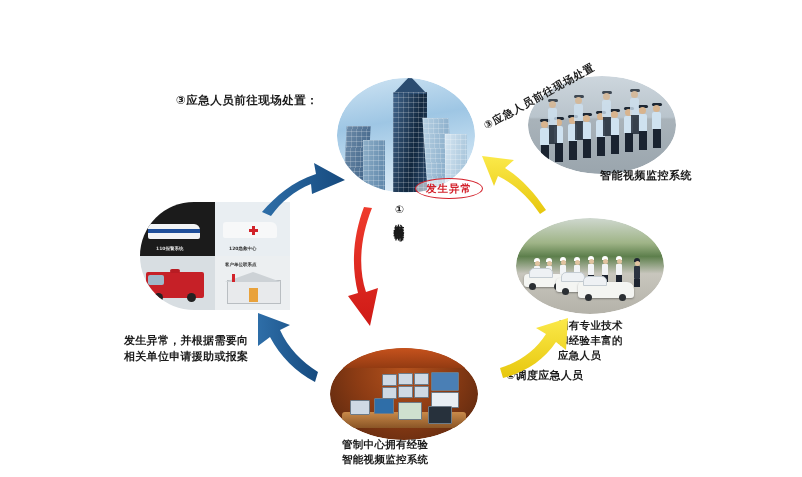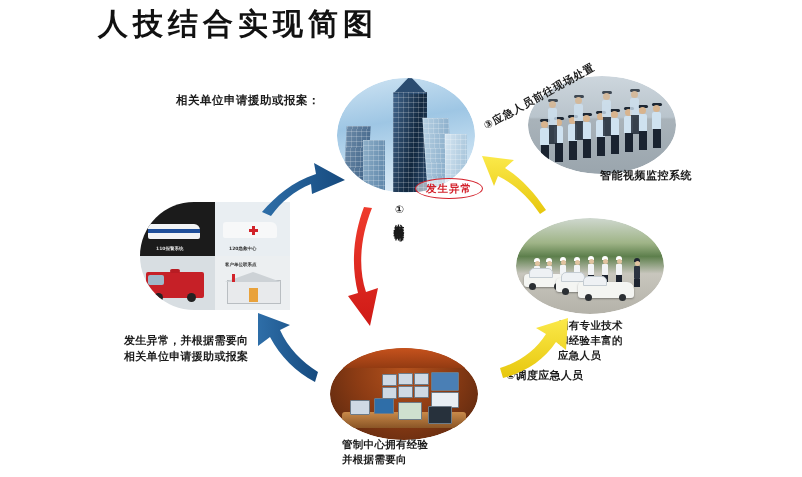--- a/index.html
+++ b/index.html
@@ -136,23 +136,22 @@
   .tent{position:absolute;}
 
   
   svg.arrows{position:absolute;left:0;top:0;width:802px;height:477px;pointer-events:none;}
 </style>
 </head>
 <body>
 
 <div id="stage">
 
-  <div class="title-cn">人技结合实现简图</div>
-
-  <div class="txt sys-head">相关单位申请援助或报案：</div>
+
+  <div class="txt sys-head">③应急人员前往现场处置：</div>
 
   <div class="node oval" id="node-buildings">
     <div class="sky"></div>
     <div class="twr l1">
         <div class="win"></div>
       </div>
     <div class="twr l2">
         <div class="win"></div>
       </div>
     <div class="twr mid">
@@ -328,21 +327,21 @@
     <div class="mon" style="left:84px;top:38px;width:13px;height:10px;"></div>
     <div class="mon" style="left:101px;top:24px;width:26px;height:17px;background:#4a7fb5;"></div>
     <div class="mon" style="left:101px;top:44px;width:26px;height:14px;background:#e8eef4;"></div>
     <div class="desk"></div>
     <div class="mon" style="left:20px;top:52px;width:18px;height:13px;"></div>
     <div class="mon" style="left:44px;top:50px;width:18px;height:14px;background:#2f6ea8;"></div>
     <div class="mon" style="left:68px;top:54px;width:22px;height:16px;background:#cfe0cf;"></div>
     <div class="mon dark" style="left:98px;top:58px;width:22px;height:16px;"></div>
   </div>
   <div class="txt cap-center">管制中心拥有经验
-并根据需要向</div>
+智能视频监控系统</div>
 
   <div class="node" id="node-rescue">
     <div class="resc-cell rc-tl">
       <div class="pcar" style="left:8px;top:22px;width:52px;height:15px;">
           <div class="band"></div>
         </div>
       <div class="mini-cap" style="left:16px;top:44px;color:#ddd">110报警系统</div>
     </div>
     <div class="resc-cell rc-tr">
       <div class="pcar" style="left:8px;top:20px;width:54px;height:16px;background:#f7f8f9;">

